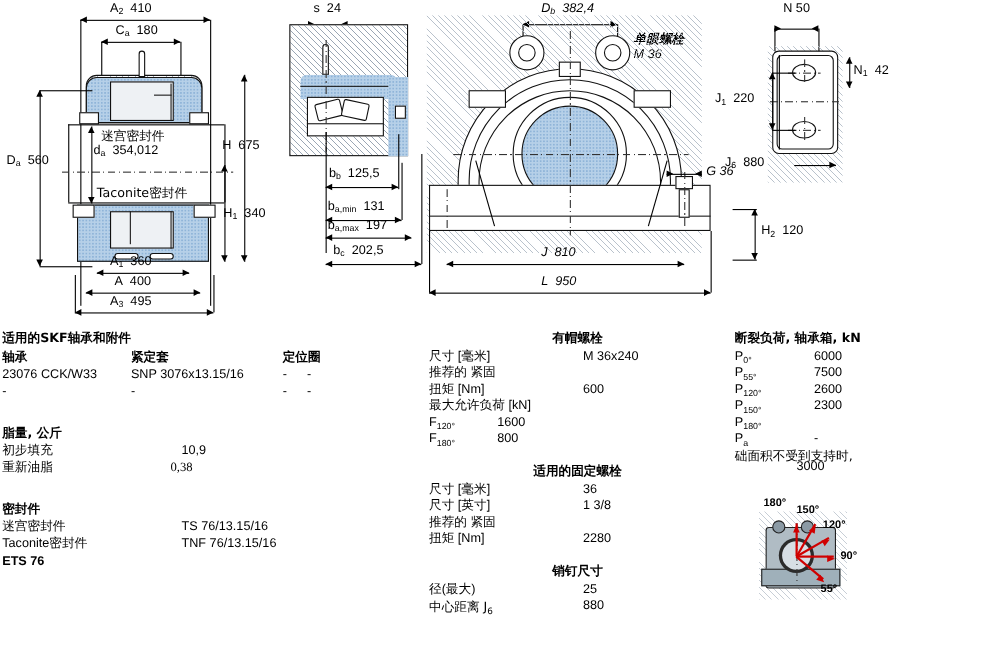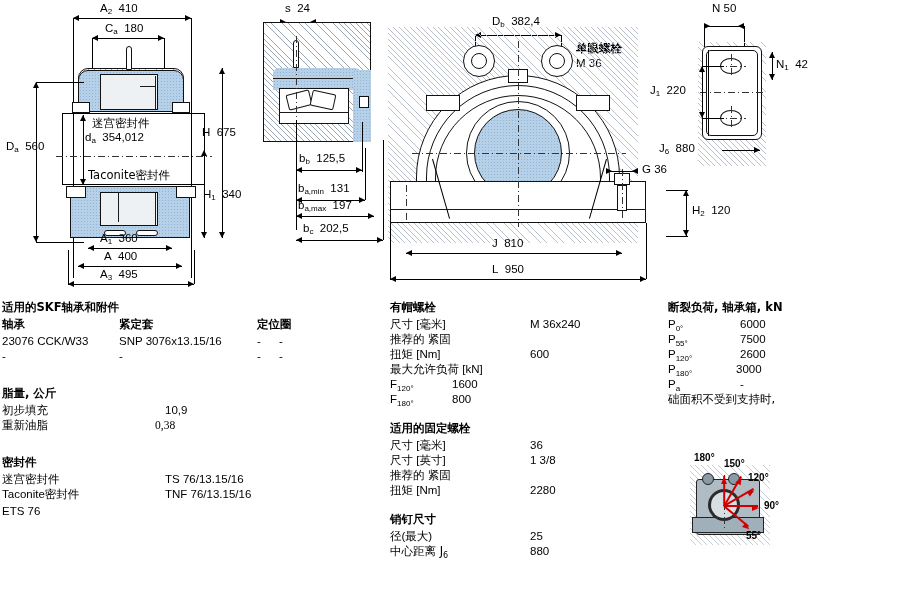--- a/index.html
+++ b/index.html
@@ -201,21 +201,21 @@
   <div class="arrowR" style="left:113px;top:213px;"></div>
   <div class="dim abs" style="left:43px;top:199px;">b<sub>a,max</sub>&nbsp; 197</div>
 
   <div class="ln hline" style="left:41px;top:240px;width:87px;"></div>
   <div class="arrowL" style="left:41px;top:237px;"></div>
   <div class="arrowR" style="left:122px;top:237px;"></div>
   <div class="ln vline" style="left:128px;top:140px;height:100px;"></div>
   <div class="dim abs" style="left:48px;top:222px;">b<sub>c</sub>&nbsp; 202,5</div>
 </div>
 
-<div class="abs" style="left:380px;top:13px;width:290px;height:292px;">
+<div class="abs" style="left:380px;top:0;width:290px;height:292px;font-style:italic;">
 
   <div class="dim abs" style="left:112px;top:2px;">D<sub>b</sub>&nbsp; 382,4</div>
   <div class="ln hline" style="left:95px;top:22px;width:86px;"></div>
   <div class="arrowL" style="left:95px;top:19px;"></div>
   <div class="arrowR" style="left:175px;top:19px;"></div>
   <div class="ln vline" style="left:95px;top:22px;height:36px;"></div>
   <div class="ln vline" style="left:181px;top:22px;height:36px;"></div>
 
   <div class="dim abs cjk bold" style="left:196px;top:28px;">单眼螺栓</div>
   <div class="dim abs" style="left:196px;top:44px;">M 36</div>
@@ -352,26 +352,26 @@
   <div class="hd" style="margin-top:22px;">密封件</div>
   <div class="row" style="margin-top:2px;">
     <span class="c1">迷宫密封件</span>
     <span class="c2" style="left:163px;">TS 76/13.15/16</span>
   </div>
   <div class="row">
     <span class="c1">Taconite密封件</span>
     <span class="c2" style="left:163px;">TNF 76/13.15/16</span>
   </div>
 
-  <div class="row" style="margin-top:2px;">
+  <div class="row" style="margin-top:2px;font-weight:bold;">
     <span class="c1">ETS 76</span>
   </div>
 </div>
 
-<div class="txtblock" style="left:390px;top:300px;width:270px;">
+<div class="txtblock" style="left:390px;top:300px;width:270px;text-align:center;">
   <div class="hd">有帽螺栓</div>
   <div class="row" style="margin-top:2px;">
     <span class="c1">尺寸 [毫米]</span>
     <span class="c2" style="left:140px;">M 36x240</span>
   </div>
   <div class="row">
     <span class="c1">推荐的 紧固</span>
   </div>
   <div class="row">
     <span class="c1">扭矩 [Nm]</span>
@@ -425,22 +425,26 @@
   </div>
   <div class="row">
     <span class="c1">P<sub>55°</sub></span>
     <span class="c2" style="left:72px;">7500</span>
   </div>
   <div class="row">
     <span class="c1">P<sub>120°</sub></span>
     <span class="c2" style="left:72px;">2600</span>
   </div>
   <div class="row">
+    <span class="c1">P<sub>150°</sub></span>
+    <span class="c2" style="left:72px;">2300</span>
+  </div>
+  <div class="row">
     <span class="c1">P<sub>180°</sub></span>
-    <span class="c2" style="left:68px;">3000</span>
+    <span class="c2" style="left:56px;margin-top:40px;">3000</span>
   </div>
   <div class="row">
     <span class="c1">P<sub>a</sub></span>
     <span class="c2" style="left:72px;">-</span>
   </div>
   <div class="row cjk" style="height:14px;line-height:14px;">
     <span class="c1">础面积不受到支持时,</span>
   </div>
 </div>
 

